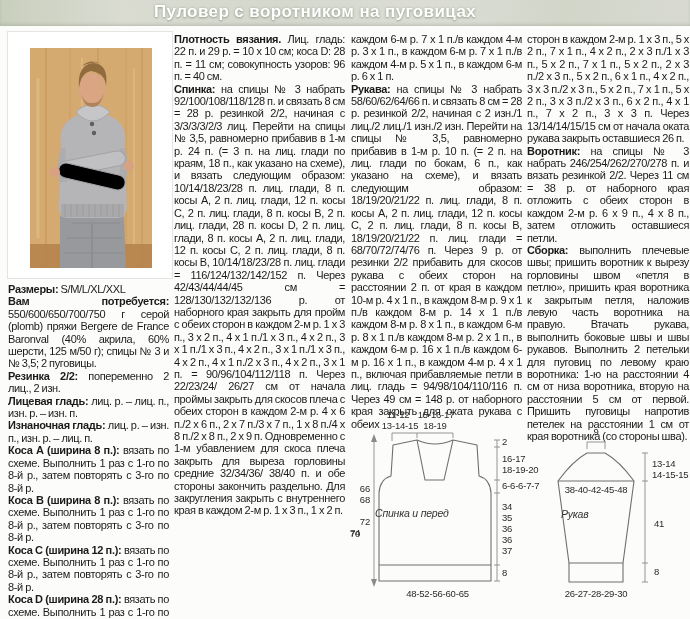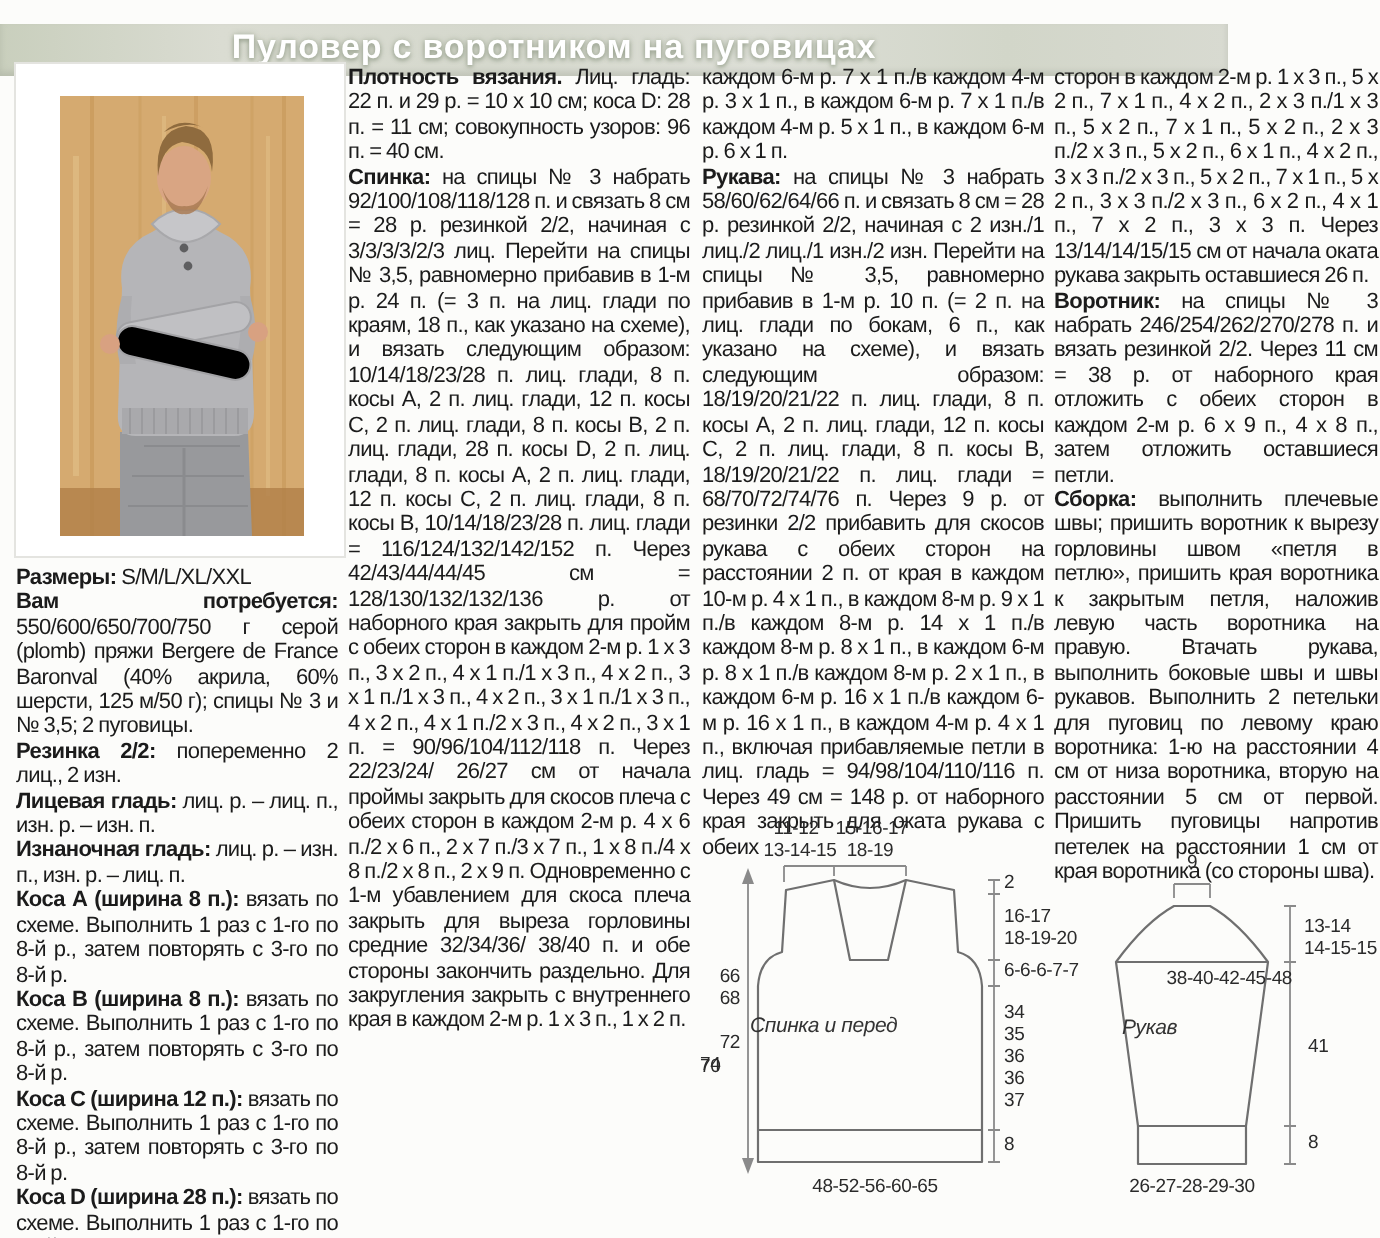--- a/index.html
+++ b/index.html
@@ -1,19 +1,19 @@
 <!DOCTYPE html>
 <html lang="ru"><head>
 <meta charset="utf-8">
 <style>
   html,body{margin:0;padding:0;background:#e8e8e4;}
   #page{position:relative;width:690px;height:619px;background:#fcfcfa;overflow:hidden;
         font-family:"Liberation Sans","DejaVu Sans",sans-serif;color:#1b1b1b;}
   
-  #header{position:absolute;left:0;top:12px;width:614px;height:26px;
+  #header{position:absolute;left:0;top:0;width:690px;height:26px;
           background:linear-gradient(90deg,#c9cfbd 0%,#dadcd2 18%,#d5d8cd 40%,#dcded6 62%,#d2d6c9 82%,#d8dad1 100%);
           box-shadow:inset 0 -2px 3px rgba(150,155,140,.35);}
   #header .title{position:absolute;left:0;right:60px;top:2px;text-align:center;
           font-size:17px;font-weight:bold;letter-spacing:.4px;color:#fff;
           text-shadow:0 1px 2px #9aa391,0 0 3px #aeb5a4;}
   
   .photo-frame{position:absolute;left:8px;top:32px;width:164px;height:246px;background:#fff;
           box-shadow:0 0 0 1px #e4e4e0;}
   .photo-inner{position:absolute;left:22px;top:16px;width:122px;height:220px;overflow:hidden;}
   
@@ -166,20 +166,20 @@
         <path d="M41,163 V182 H95 V163"></path>
       </g>
       <g fill="none" stroke="#8a8a8a" stroke-width="0.9">
         <path d="M59,42 H77 M59,42 V49 M77,42 V49"></path>
         <path d="M117,53 V182 M114,53 H120 M114,81 H120 M114,163 H120 M114,182 H120"></path>
       </g>
     </svg>
     <span class="dlabel center" style="left:57px;top:26px;width:22px;">9</span>
     <span class="dlabel" style="left:124px;top:58px;">13-14</span>
     <span class="dlabel" style="left:124px;top:69px;">14-15-15</span>
-    <span class="dlabel center" style="left:18px;top:84px;width:100px;text-align:right;">38-40-42-45-48</span>
+    <span class="dlabel center" style="left:18px;top:84px;width:100px;">38-40-42-45-48</span>
     <span class="dlabel dtitle" style="left:33px;top:108px;width:70px;">Рукав</span>
     <span class="dlabel" style="left:126px;top:118px;">41</span>
     <span class="dlabel" style="left:126px;top:166px;">8</span>
     <span class="dlabel center" style="left:13px;top:188px;width:110px;">26-27-28-29-30</span>
   </div>
 
 </div>
 
 </body></html>

